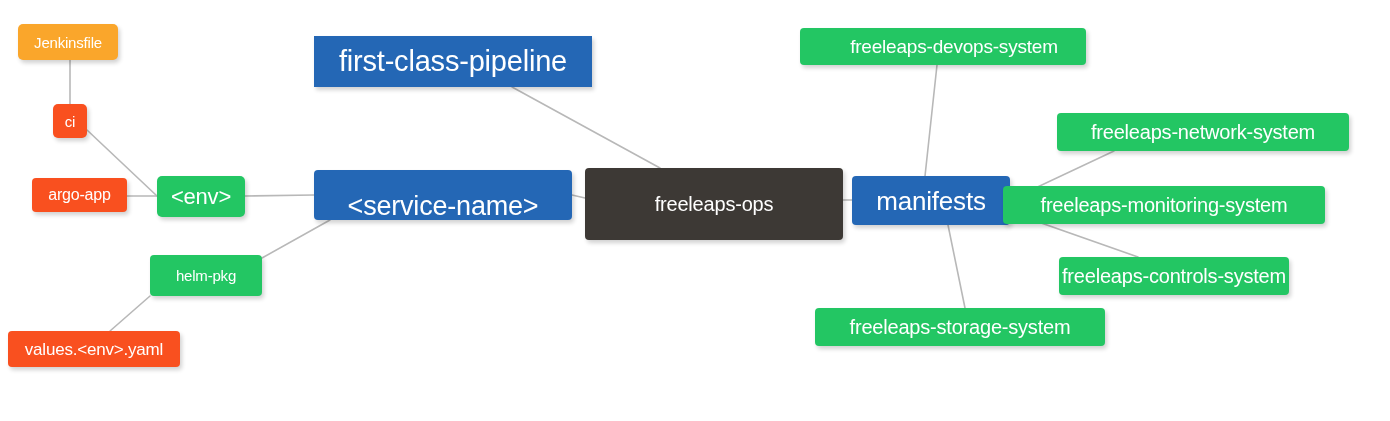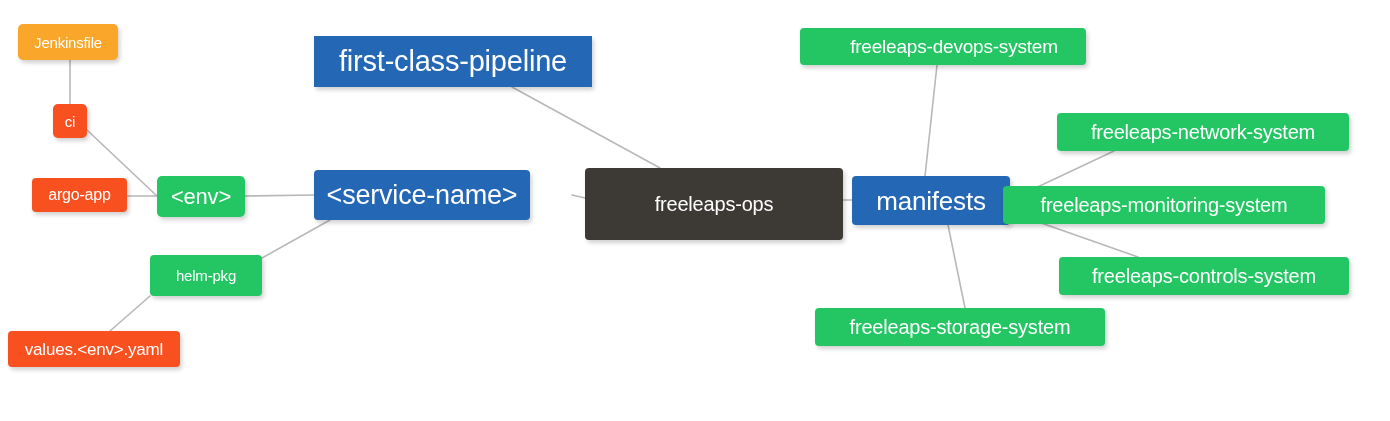--- a/index.html
+++ b/index.html
@@ -79,38 +79,38 @@
       </div>
       <div class="node" style="left: 150px; top: 255px; width: 112px; height: 41px; background: rgb(35, 198, 99); border-radius: 4px; font-size: 15px;">
         <span class="node-label">helm-pkg</span>
       </div>
       <div class="node" style="left: 8px; top: 331px; width: 172px; height: 36px; background: rgb(249, 80, 31); border-radius: 4px; font-size: 17px;">
         <span class="node-label">values.&lt;env&gt;.yaml</span>
       </div>
       <div class="node" style="left: 314px; top: 36px; width: 278px; height: 51px; background: rgb(36, 103, 181); border-radius: 0; font-size: 29px;">
         <span class="node-label">first-class-pipeline</span>
       </div>
-      <div class="node" style="left: 314px; top: 170px; width: 216px; height: 50px; background: rgb(36, 103, 181); border-radius: 4px; font-size: 27px;">
+      <div class="node" style="left: 314px; top: 170px; width: 258px; height: 50px; background: rgb(36, 103, 181); border-radius: 4px; font-size: 27px; align-items: flex-end;">
         <span class="node-label">&lt;service-name&gt;</span>
       </div>
       <div class="node" style="left: 585px; top: 168px; width: 258px; height: 72px; background: rgb(61, 57, 53); border-radius: 4px; font-size: 20px;">
         <span class="node-label">freeleaps-ops</span>
       </div>
       <div class="node" style="left: 852px; top: 176px; width: 158px; height: 49px; background: rgb(36, 103, 181); border-radius: 4px; font-size: 26px;">
         <span class="node-label">manifests</span>
       </div>
       <div class="node" style="left: 800px; top: 28px; width: 286px; height: 37px; background: rgb(35, 198, 99); border-radius: 4px; font-size: 19px; padding-left: 22px;">
         <span class="node-label">freeleaps-devops-system</span>
       </div>
       <div class="node" style="left: 1057px; top: 113px; width: 292px; height: 38px; background: rgb(35, 198, 99); border-radius: 4px; font-size: 20px;">
         <span class="node-label">freeleaps-network-system</span>
       </div>
       <div class="node" style="left: 1003px; top: 186px; width: 322px; height: 38px; background: rgb(35, 198, 99); border-radius: 4px; font-size: 20px;">
         <span class="node-label">freeleaps-monitoring-system</span>
       </div>
-      <div class="node" style="left: 1059px; top: 257px; width: 290px; height: 38px; background: rgb(35, 198, 99); border-radius: 4px; font-size: 20px;">
+      <div class="node" style="left: 1059px; top: 257px; width: 230px; height: 38px; background: rgb(35, 198, 99); border-radius: 4px; font-size: 20px;">
         <span class="node-label">freeleaps-controls-system</span>
       </div>
       <div class="node" style="left: 815px; top: 308px; width: 290px; height: 38px; background: rgb(35, 198, 99); border-radius: 4px; font-size: 20px;">
         <span class="node-label">freeleaps-storage-system</span>
       </div>
     </div>
 </div>
 
 </body></html>

